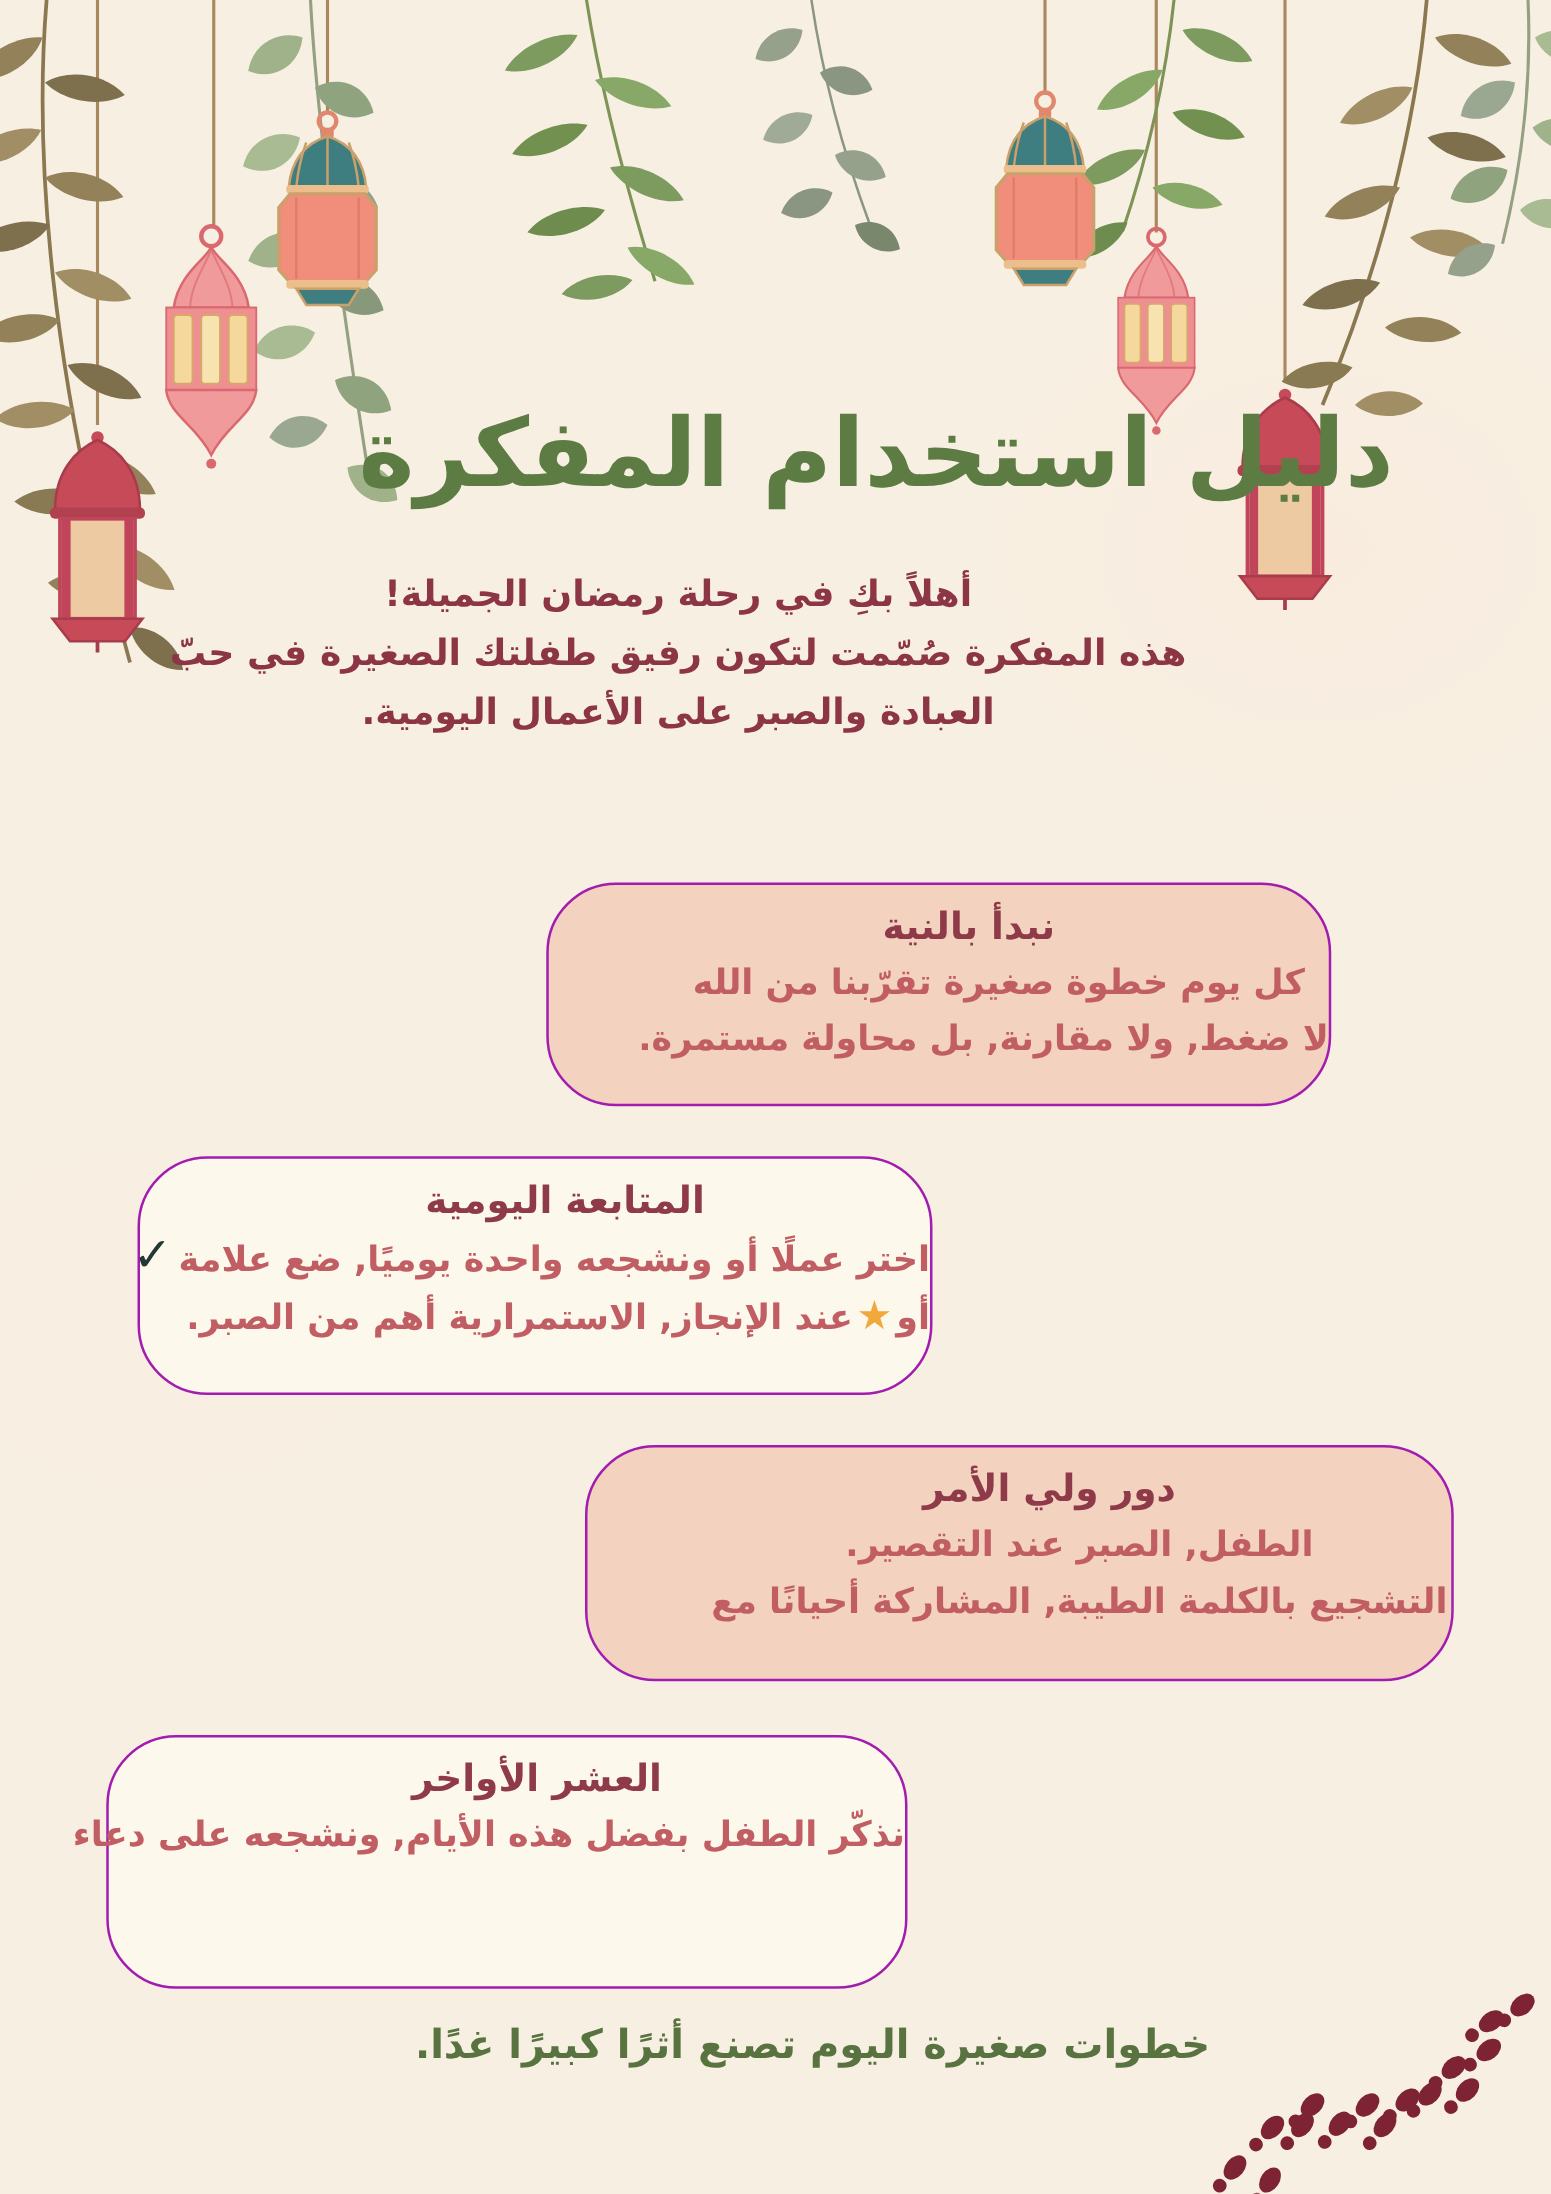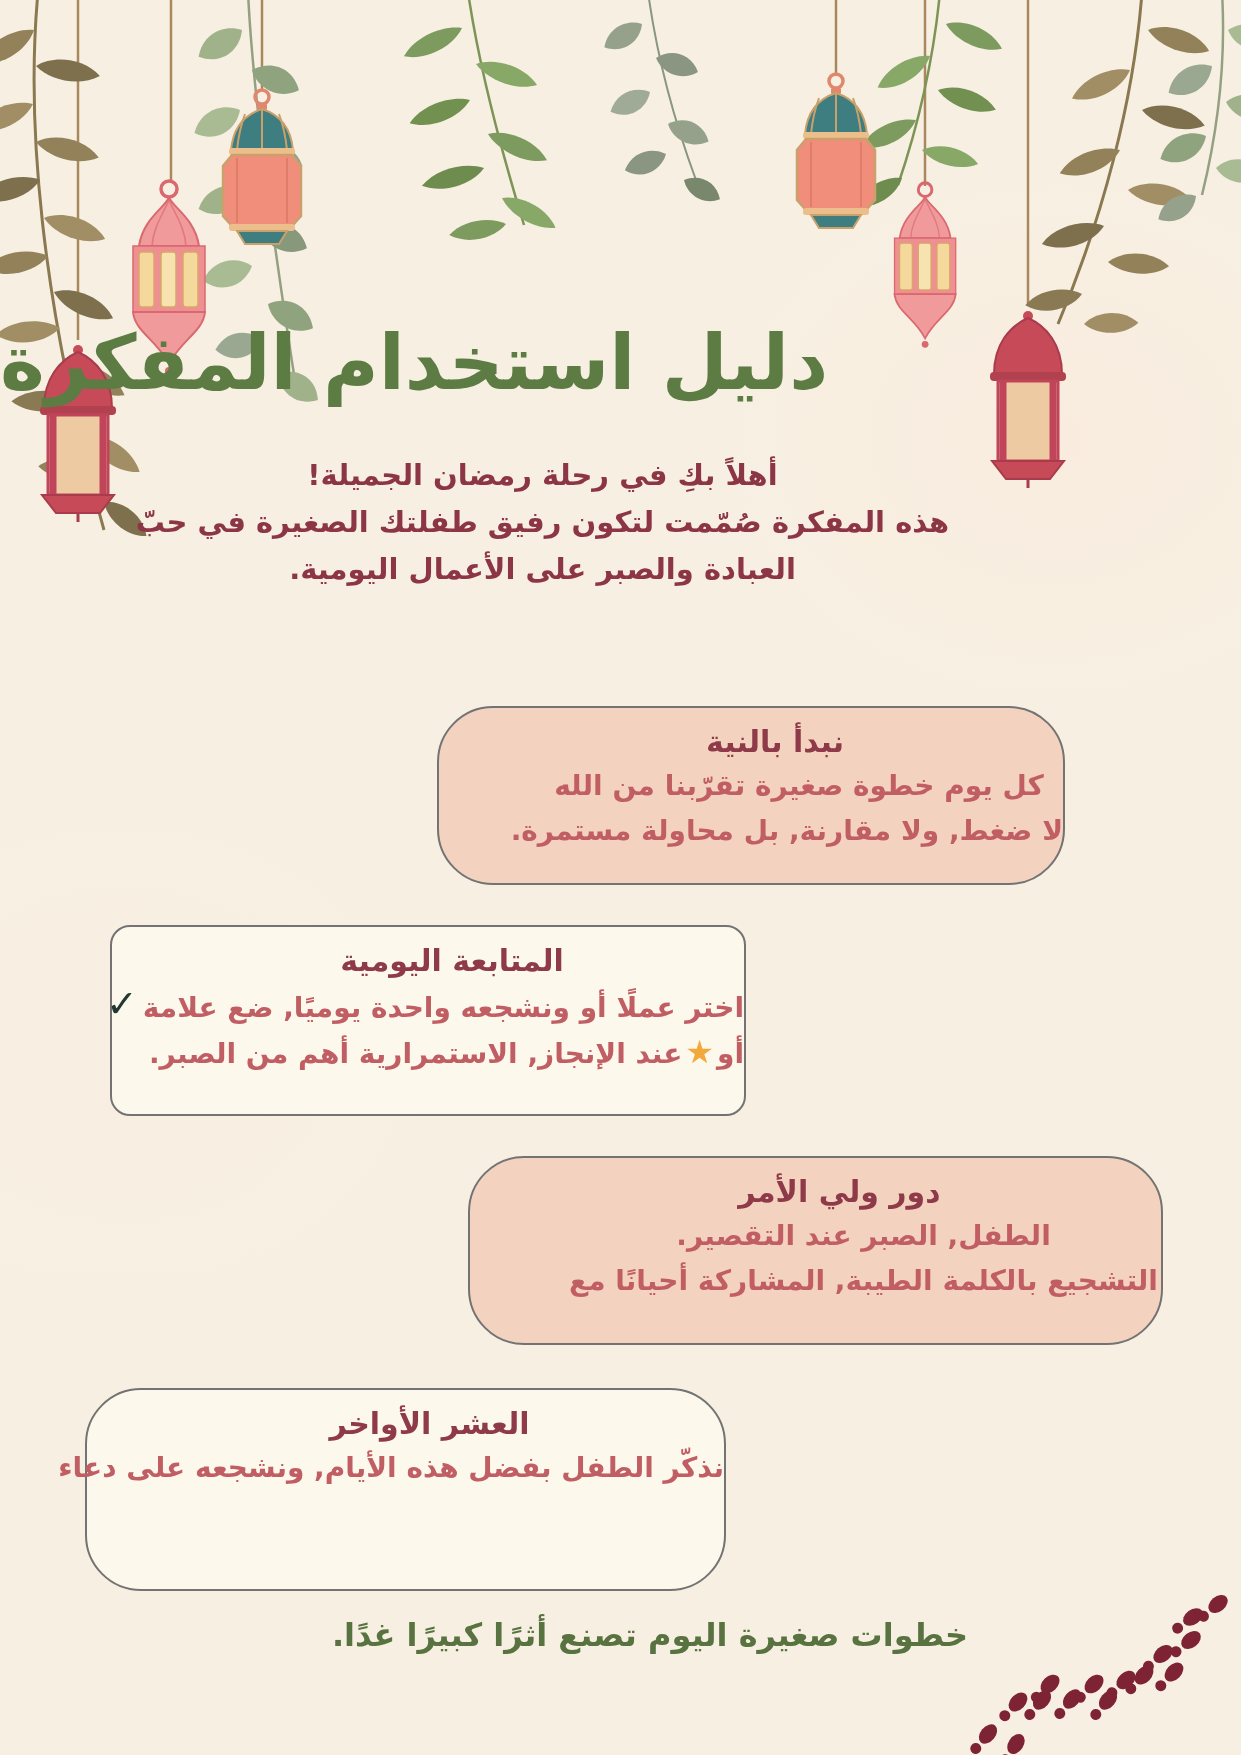--- a/index.html
+++ b/index.html
@@ -10,40 +10,40 @@
       radial-gradient(ellipse 500px 400px at 85% 25%, #f9ecdf 0%, rgba(249,236,223,0) 70%),
       radial-gradient(ellipse 500px 400px at 10% 60%, #f8eee2 0%, rgba(248,238,226,0) 70%),
       #f7f0e2;
     font-family:"DejaVu Sans", sans-serif;
     overflow:hidden;
   }
   .decor { position:absolute; top:0; left:0; width:1241px; height:1755px; pointer-events:none; }
 
   .page-title {
     position:absolute; top:318px; left:0; width:1115px;
-    text-align:left; direction:rtl;
+    text-align:right; direction:rtl;
     font-size:76px; font-weight:bold; color:#5d7c44; white-space:nowrap;
   }
   .intro {
     position:absolute; top:452px; left:0; width:1085px;
     text-align:center; direction:rtl;
     font-size:29px; font-weight:bold; color:#8c3545; line-height:47px;
   }
   .intro-line { white-space:nowrap; }
 
   .card {
-    position:absolute; border:2px solid #737373; border-radius:56px;
+    position:absolute; border:2px solid #a21caf; border-radius:56px;
     text-align:center; direction:rtl; padding-top:13px;padding-left:48px;
   }
   .card.salmon { background:#f3d2bf; }
   .card.cream  { background:#fcf8ec; }
   .card-title { font-size:30px; color:#8e3a48; font-weight:bold; line-height:42px; white-space:nowrap; }
   .card-line  { font-size:28px; color:#c05e64; font-weight:bold; line-height:45px; white-space:nowrap;margin-left:48px; }
   .card1 { left:437px; top:706px;  width:628px; height:179px; }
-  .card2 { left:110px; top:925px;  width:636px; height:191px;border-radius:20px; }
+  .card2 { left:110px; top:925px;  width:636px; height:191px; }
   .card3 { left:468px; top:1156px; width:695px; height:189px;text-align:center; }
   .card4 { left:85px;  top:1388px; width:641px; height:203px; }
   .check { color:#223833; font-size:38px; margin:0 5px; font-weight:bold; }
   .star  { color:#f2a93c; font-size:32px; margin:0 3px; }
 
   .closing {
     position:absolute; top:1616px; left:60px; width:1180px;
     text-align:center; direction:rtl; white-space:nowrap;
     font-size:32px; font-weight:bold; color:#587240;
   }

